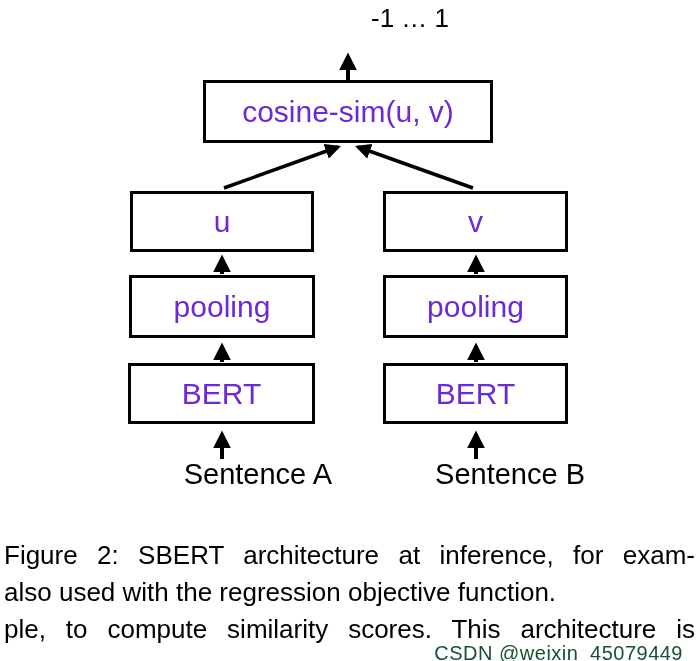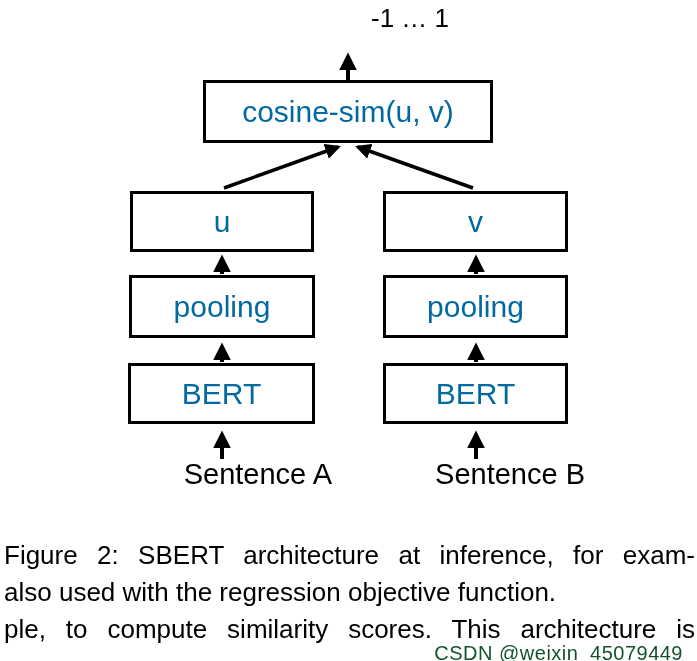--- a/index.html
+++ b/index.html
@@ -22,21 +22,21 @@
   .box {
     position: absolute;
     border: 3px solid #000000;
     background: #ffffff;
     display: flex;
     align-items: center;
     justify-content: center;
     font-size: 30px;
     line-height: 1;
     z-index: 2;
-    color: #0369a1;
+    color: #6d28d9;
   }
   .free-label {
     position: absolute;
     text-align: right;
     z-index: 2;
     color: #000000;
   }
   .score-range { top: 3px; left: 249px; width: 200px; font-size: 26px; line-height: 30px; }
   .sentence-label { top: 457px; width: 220px; font-size: 29px; line-height: 34px; }
   .sentence-a { left: 112px; }

